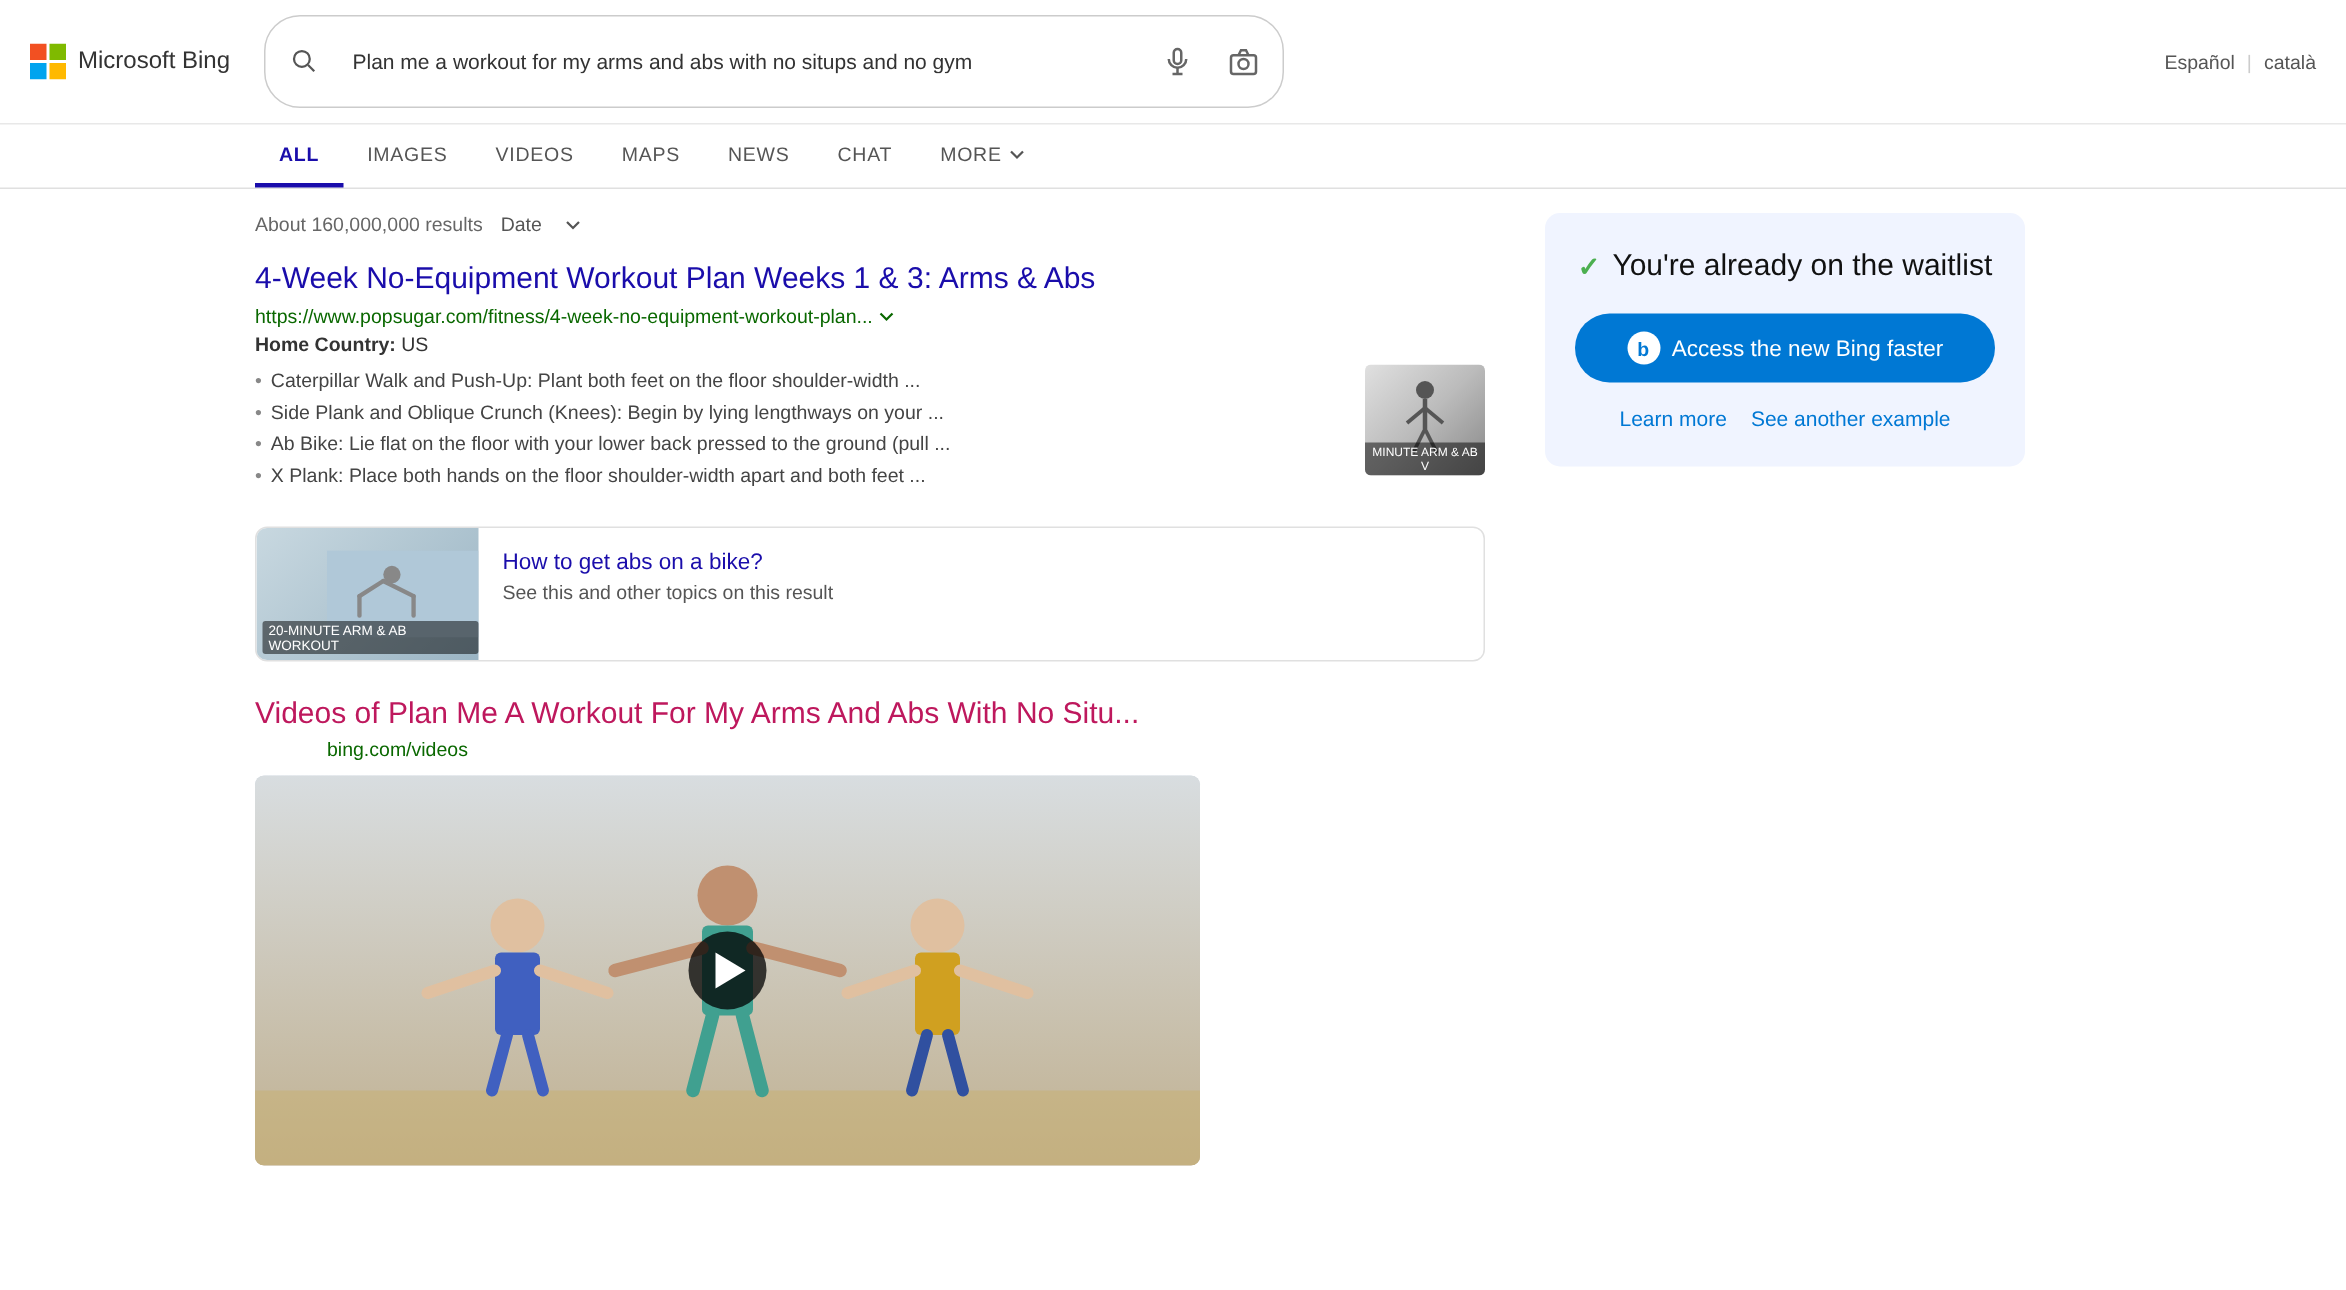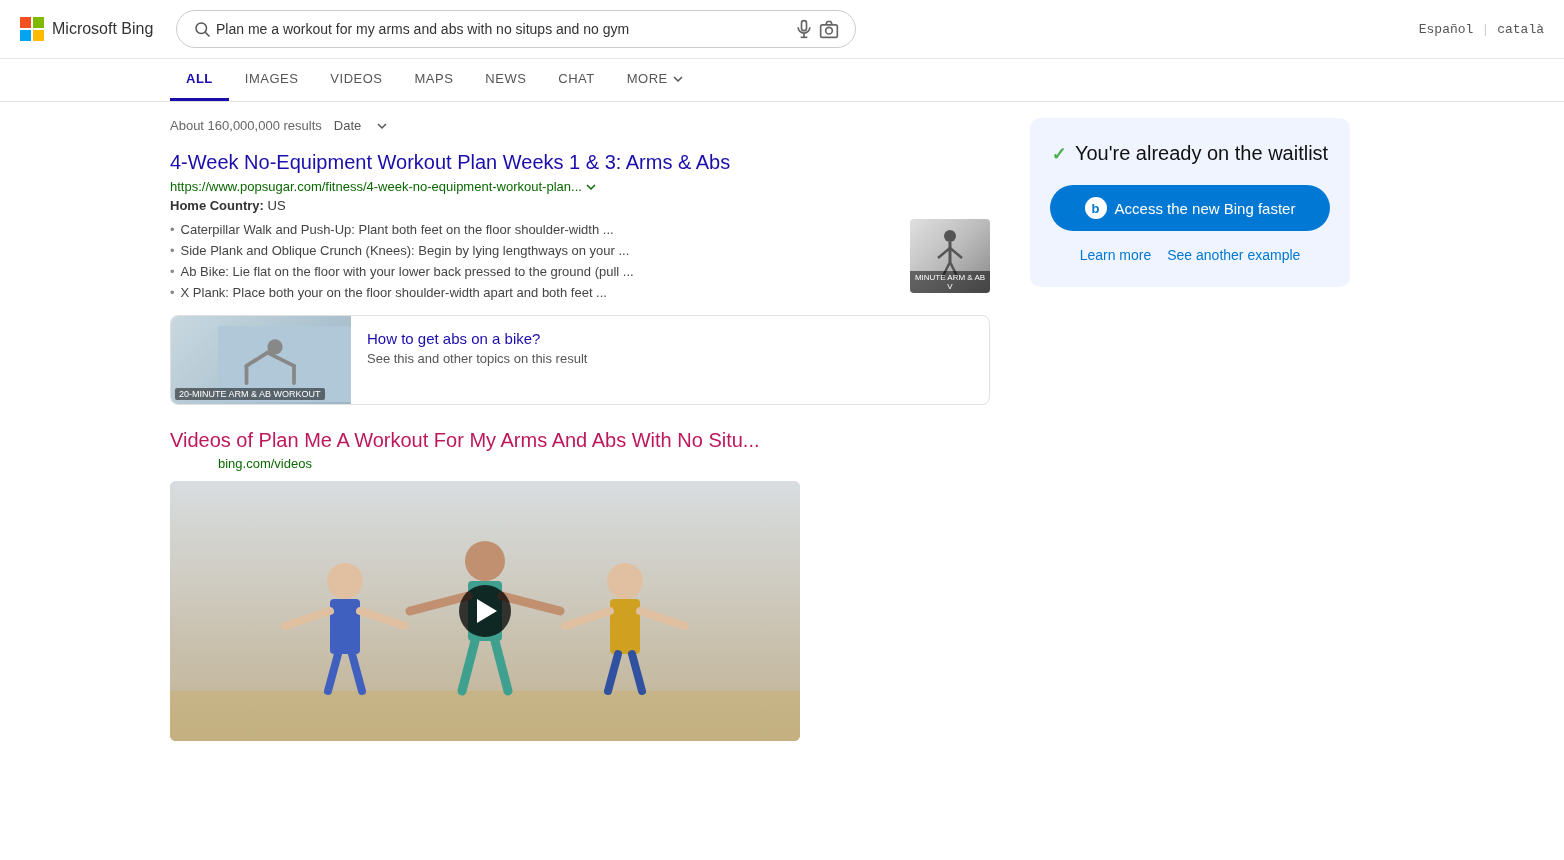--- a/index.html
+++ b/index.html
@@ -24,27 +24,26 @@
       width: 24px;
       height: 24px;
     }
     .logo-text {
       font-size: 16px;
       color: #333;
       font-weight: normal;
     }
     .search-bar {
       display: flex;
-      align-items: center;
       border: 1px solid #ccc;
       border-radius: 24px;
-      padding: 8px 16px;
+      padding: 20px 16px;
       flex: 1;
       max-width: 680px;
-      gap: 5px;
+      gap: 24px;
     }
     .search-bar input {
       border: none;
       outline: none;
       font-size: 14px;
       flex: 1;
       color: #333;
     }
     .search-icon-svg {
       color: #555;
@@ -60,21 +59,20 @@
       flex-shrink: 0;
     }
     .lang-area {
       margin-left: auto;
       display: flex;
       gap: 8px;
       align-items: center;
       font-size: 13px;
       color: #555;
       white-space: nowrap;
-      font-family: Liberation Mono, monospace;
     }
     .lang-area span { cursor: pointer; }
     .lang-sep { color: #ccc; }
 
     
     .nav-tabs {
       display: flex;
       gap: 0;
       padding: 0 170px;
       border-bottom: 1px solid #e0e0e0;
@@ -123,21 +121,21 @@
       display: flex;
       align-items: center;
       gap: 16px;
       cursor: pointer;
       color: #555;
       font-size: 13px;
     }
 
     
     .result-item {
-      margin-bottom: 12px;
+      margin-bottom: 24px;
     }
     .result-title {
       font-size: 20px;
       color: #1a0dab;
       text-decoration: none;
       cursor: pointer;
       line-height: 1.3;
     }
     .result-url {
       color: #0a6800;
@@ -204,26 +202,26 @@
     
     .how-to-box {
       border: 1px solid #e0e0e0;
       border-radius: 8px;
       display: flex;
       gap: 0;
       margin-bottom: 24px;
       overflow: hidden;
     }
     .how-to-image {
-      width: 180px;
+      width: 148px;
       height: 88px;
       background: linear-gradient(135deg, #c8d8e0 0%, #9bb5c4 100%);
       flex-shrink: 0;
       display: flex;
-      align-items: flex-end;
+      align-items: center;
       justify-content: center;
       position: relative;
       padding-left: 47px;
     }
     .how-to-label-overlay {
       position: absolute;
       bottom: 4px;
       left: 4px;
       font-size: 9px;
       color: #fff;
@@ -449,21 +447,21 @@
           <div class="result-bullet">
             <span class="bullet-dot">•</span>
             <span>Side Plank and Oblique Crunch (Knees): Begin by lying lengthways on your ...</span>
           </div>
           <div class="result-bullet">
             <span class="bullet-dot">•</span>
             <span>Ab Bike: Lie flat on the floor with your lower back pressed to the ground (pull ...</span>
           </div>
           <div class="result-bullet">
             <span class="bullet-dot">•</span>
-            <span>X Plank: Place both your on the floor shoulder-width apart and both feet ...</span>
+            <span>X Plank: Place both hands on the floor shoulder-width apart and both feet ...</span>
           </div>
         </div>
         <div class="result-thumbnail">
           <div class="thumb-figure">
 
             <svg width="60" height="60" viewBox="0 0 60 60">
               <circle cx="30" cy="10" r="6" fill="#555"></circle>
               <line x1="30" y1="16" x2="30" y2="36" stroke="#555" stroke-width="3"></line>
               <line x1="30" y1="22" x2="18" y2="32" stroke="#555" stroke-width="2.5"></line>
               <line x1="30" y1="22" x2="42" y2="32" stroke="#555" stroke-width="2.5"></line>

